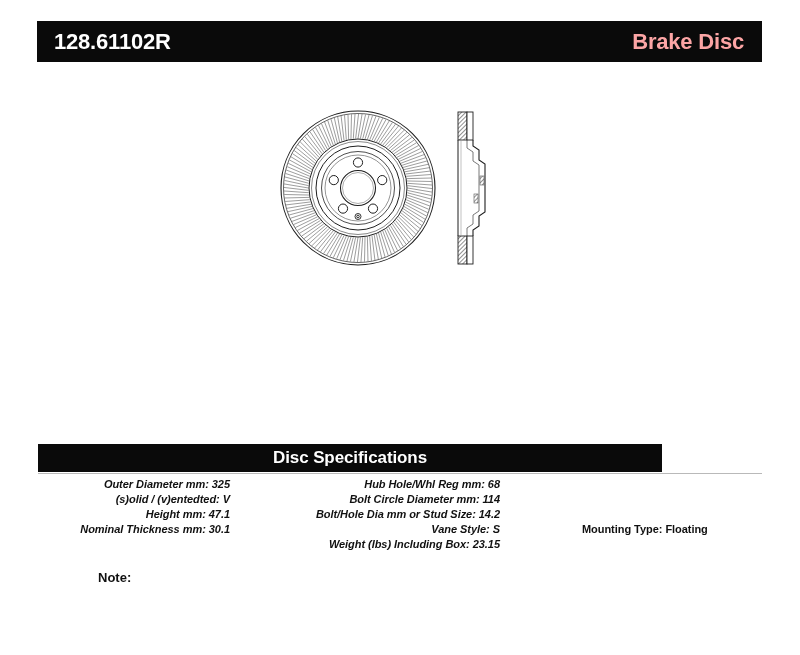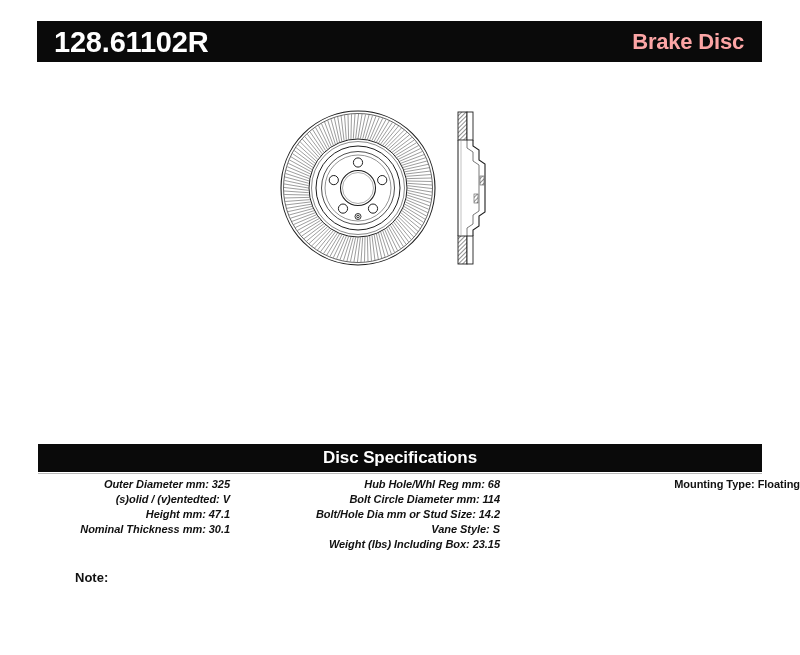--- a/index.html
+++ b/index.html
@@ -29,21 +29,21 @@
     height: 41px;
     background: #0a0a0a;
     box-sizing: border-box;
   }
   .header-part-number {
     position: absolute;
     left: 17px;
     top: 50%;
     transform: translateY(-50%);
     color: #ffffff;
-    font-size: 29px;
+    font-size: 22px;
     font-weight: bold;
     letter-spacing: -0.2px;
     white-space: nowrap;
   }
   .header-title {
     position: absolute;
     right: 18px;
     top: 50%;
     transform: translateY(-50%);
     color: #fca5a5;
@@ -65,21 +65,21 @@
     position: absolute;
     left: 243px;
     top: 28px;
   }
 
   
   .spec-bar {
     position: absolute;
     left: 38px;
     top: 444px;
-    width: 724px;
+    width: 624px;
     height: 28px;
     background: #0a0a0a;
   }
   .spec-bar-title {
     position: absolute;
     left: 0;
     right: 0;
     top: 50%;
     transform: translateY(-50%);
     text-align: center;
@@ -121,30 +121,31 @@
     height: 15px;
     white-space: nowrap;
     letter-spacing: -0.05px;
   }
   .spec-col-left .spec-line,
   .spec-col-mid .spec-line {
     text-align: right;
     font-style: italic;
   }
   .spec-col-right .spec-line {
-    text-align: right;
+    text-align: left;
     padding-left: 36px;
+    margin-top: 45px;
   }
   .spec-label { }
   .spec-value { }
 
   
   .note-row {
     position: absolute;
-    left: 75px;
+    left: 98px;
     top: 570px;
     width: 660px;
     height: 18px;
   }
   .note-label {
     font-size: 13px;
     font-weight: bold;
     color: #111111;
     float: left;
   }

